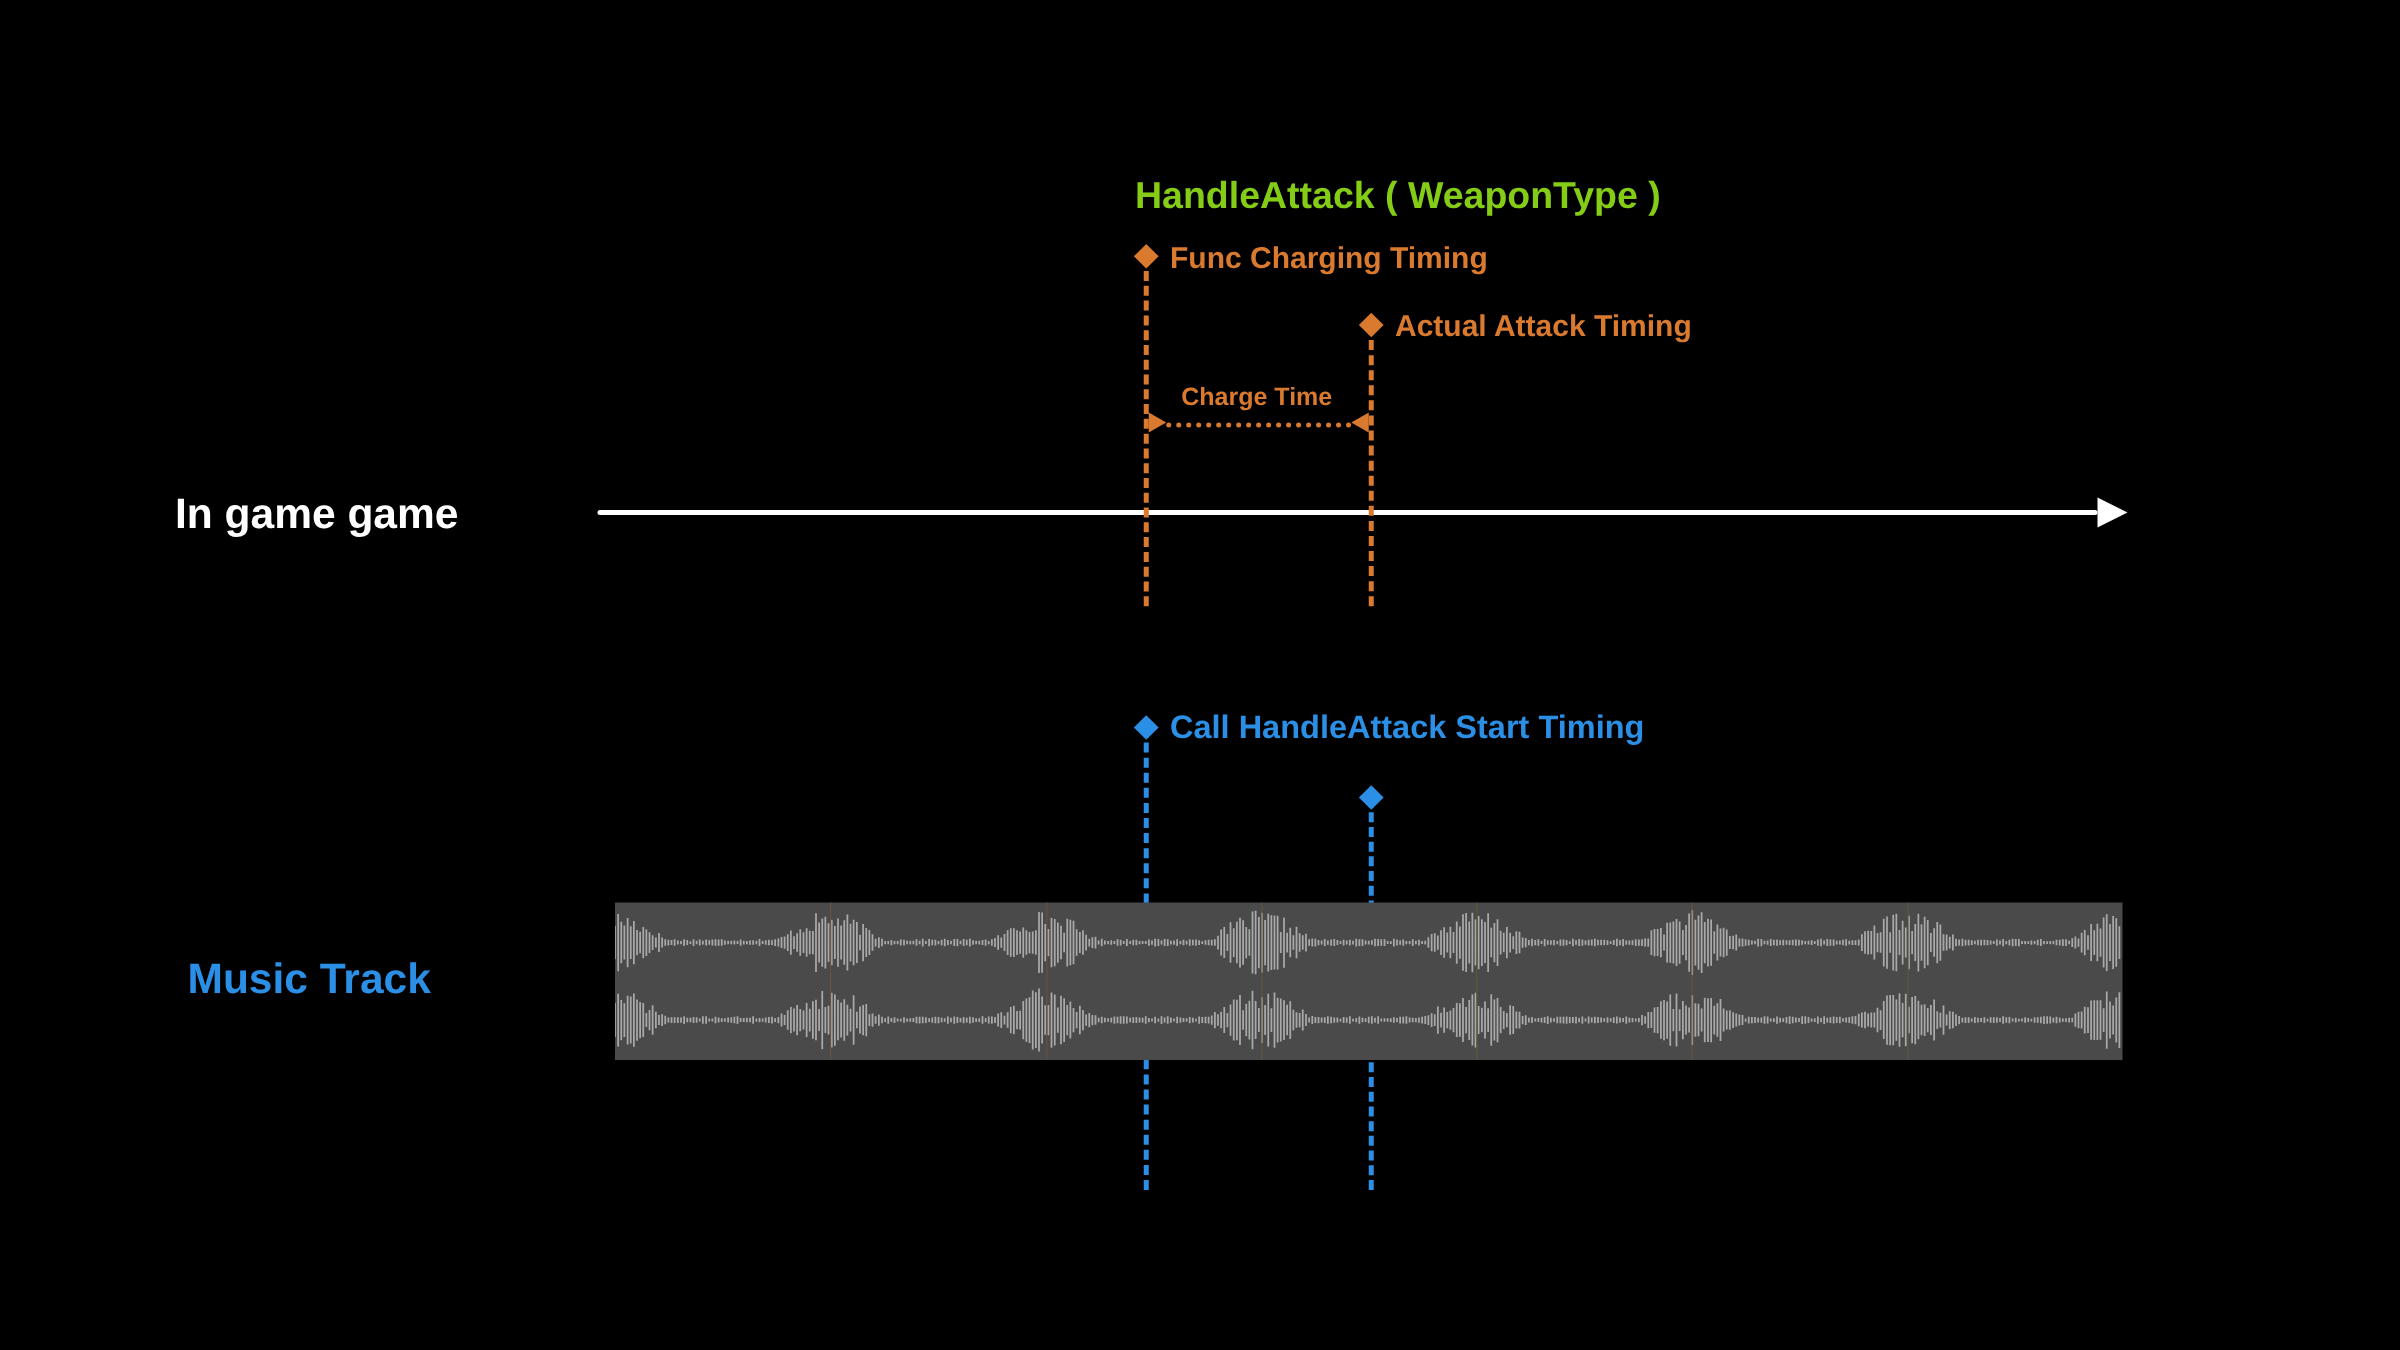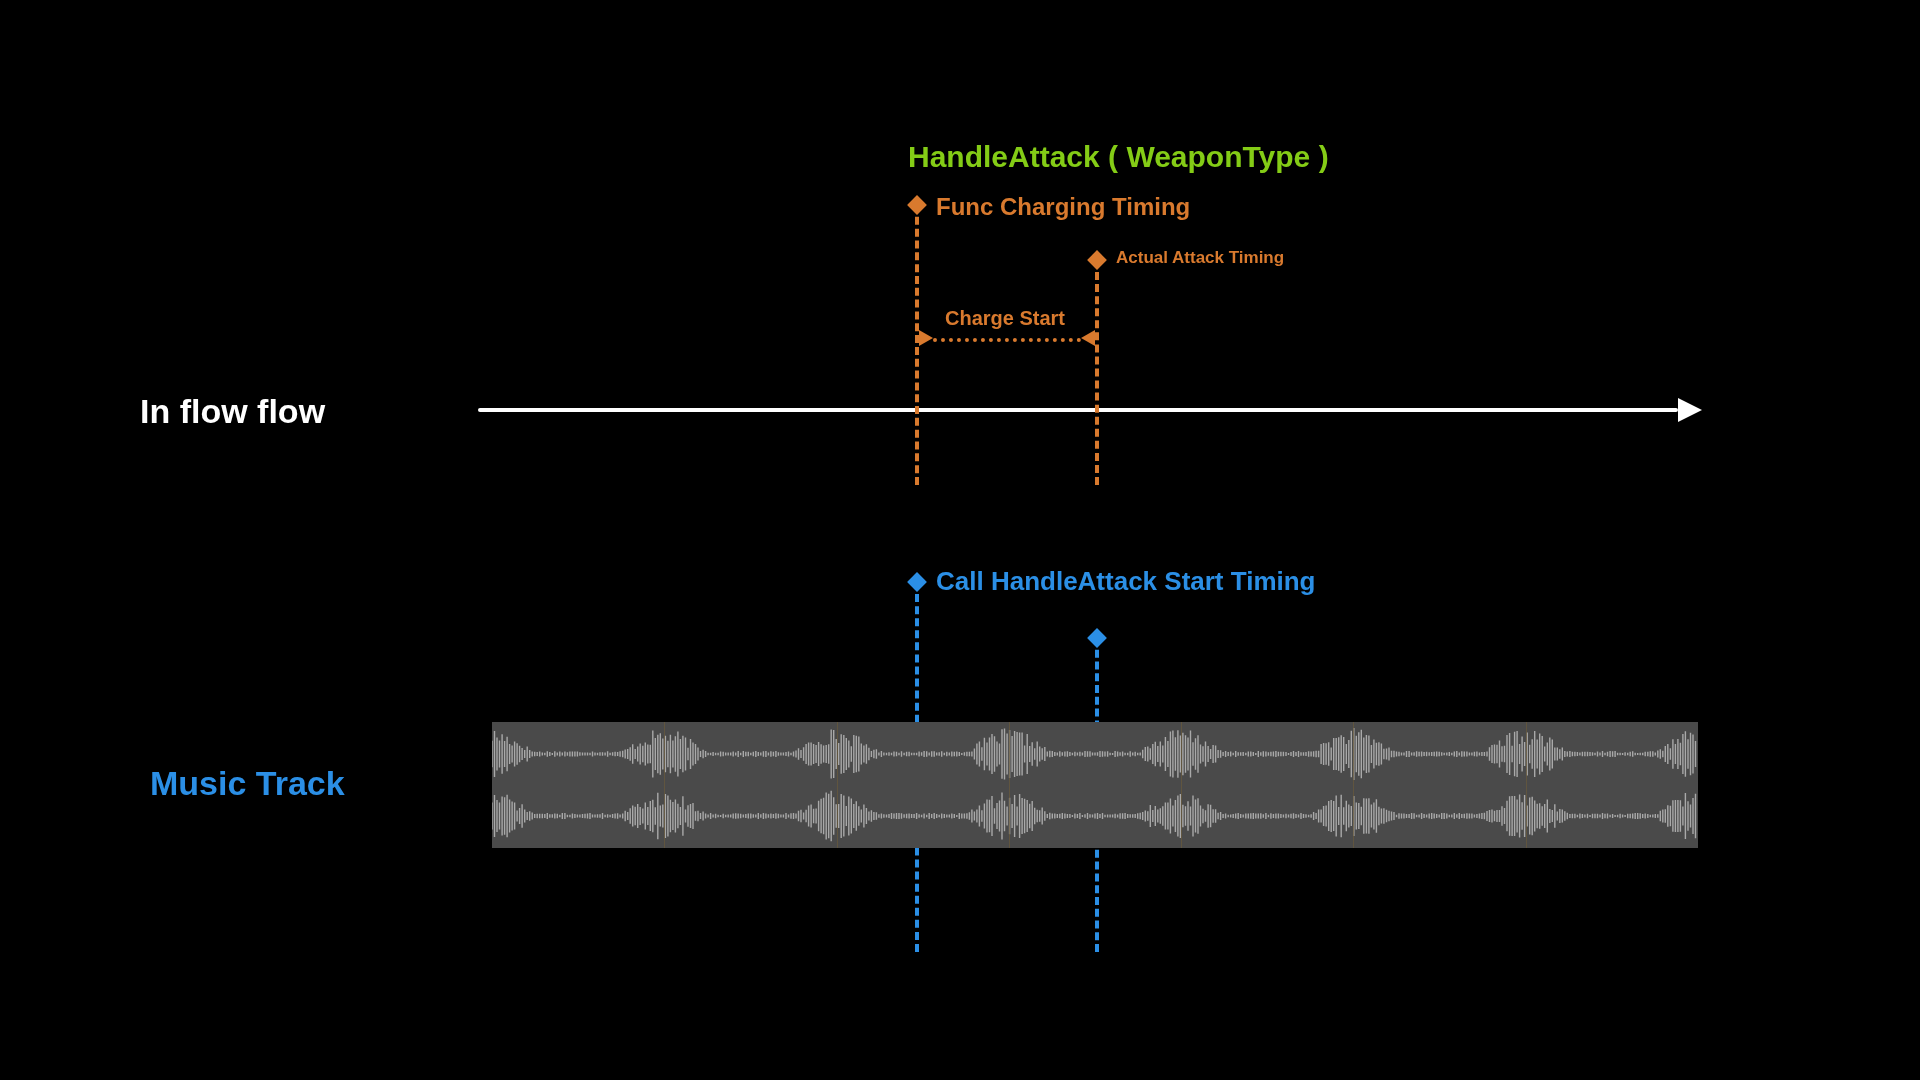--- a/index.html
+++ b/index.html
@@ -30,35 +30,35 @@
 .grid{position:absolute;top:0;bottom:0;width:1px;background:#6a5a3a;opacity:.7}
 .wave{position:absolute;left:0;right:0}
 .wave svg{display:block;width:100%;height:100%}
 </style>
 </head>
 <body>
 <div class="stage">
 
   <div class="lbl red" style="left:908px;top:140px;font-size:30px">HandleAttack ( WeaponType )</div>
 
-  <div class="lbl white" style="left:140px;top:392px;font-size:34px">In flow flow</div>
+  <div class="lbl white" style="left:140px;top:392px;font-size:34px">In game game</div>
 
   <div class="flow-line" style="left:478px;top:408px;width:1200px"></div>
   <div class="flow-head" style="left:1678px;top:398px"></div>
 
   <div class="vdash orange" style="left:915px;top:205px;height:280px"></div>
   <div class="vdash orange" style="left:1095px;top:260px;height:225px"></div>
 
   <div class="diamond orange" style="left:910px;top:198px"></div>
   <div class="diamond orange" style="left:1090px;top:253px"></div>
 
   <div class="lbl orange" style="left:936px;top:193px;font-size:24px">Func Charging Timing</div>
-  <div class="lbl orange" style="left:1116px;top:248px;font-size:17px">Actual Attack Timing</div>
+  <div class="lbl orange" style="left:1116px;top:248px;font-size:24px">Actual Attack Timing</div>
 
-  <div class="lbl orange" style="left:945px;top:307px;font-size:20px">Charge Start</div>
+  <div class="lbl orange" style="left:945px;top:307px;font-size:20px">Charge Time</div>
   <div class="charge-dots" style="left:933px;top:338px;width:148px"></div>
   <div class="tri r" style="left:919px;top:330px"></div>
   <div class="tri l" style="left:1081px;top:330px"></div>
 
   <div class="lbl blue" style="left:150px;top:764px;font-size:34px">Music Track</div>
 
   <div class="vdash blue" style="left:915px;top:582px;height:370px"></div>
   <div class="vdash blue" style="left:1095px;top:638px;height:314px"></div>
 
   <div class="diamond blue" style="left:910px;top:575px"></div>

